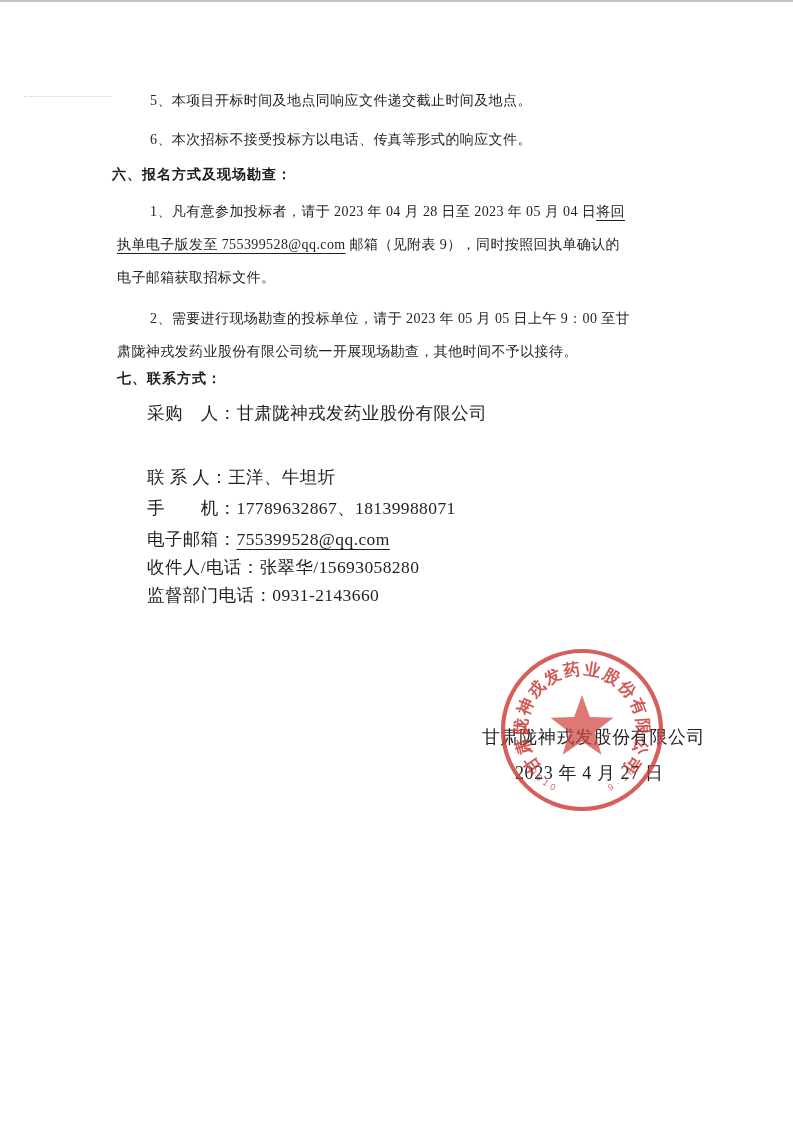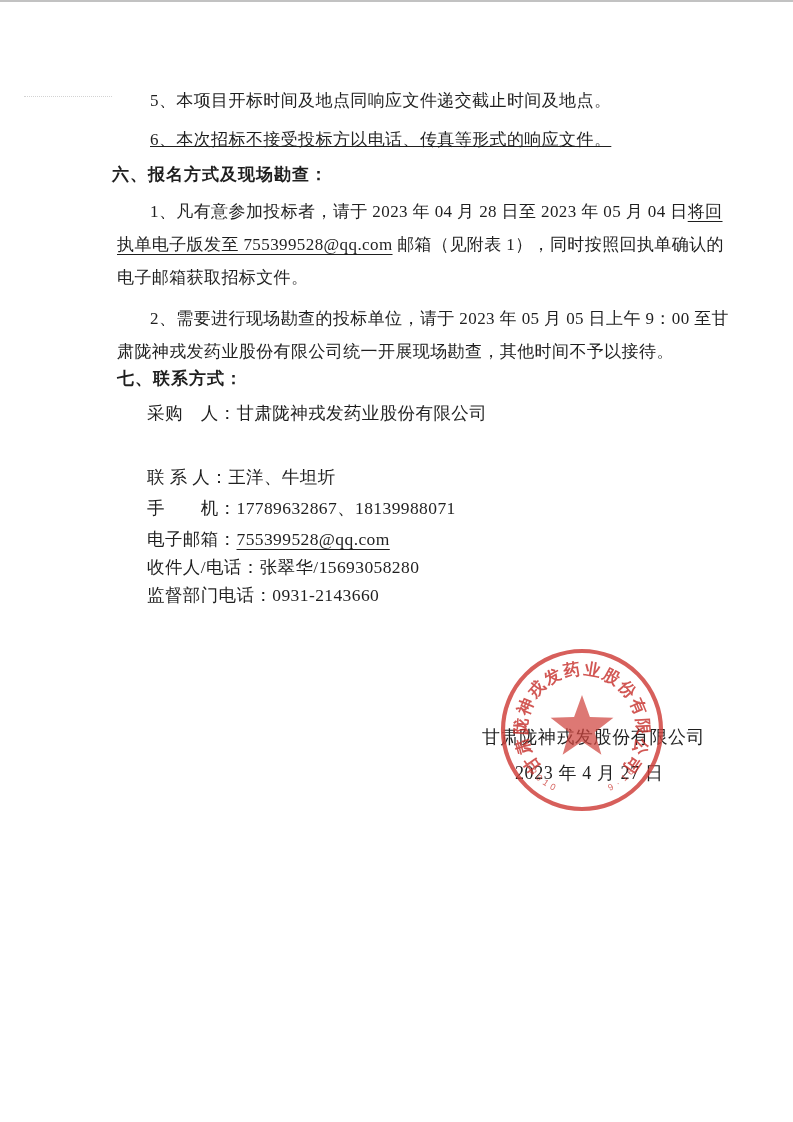--- a/index.html
+++ b/index.html
@@ -15,21 +15,21 @@
   .scan-top-edge{
     position:absolute;top:0;left:0;width:100%;height:2px;
     background:#adadad;opacity:.75;
   }
   .scan-smudge{
     position:absolute;top:96px;left:24px;width:88px;height:3px;
     border-top:1px dotted #c9c9c9;opacity:.8;
   }
   .line{
     position:absolute;
-    font-size:17px;
+    font-size:14px;
     line-height:22px;
     white-space:pre;
     letter-spacing:.4px;
   }
   .heading{font-weight:bold;letter-spacing:1px;}
   .u{text-decoration:underline;text-underline-offset:3.5px;text-decoration-thickness:1px;margin-top:32px;}
   .contact-row{position:absolute;font-size:17.5px;line-height:22px;white-space:pre;letter-spacing:.4px;}
   .contact-label{white-space:pre;text-align:right;}
   .contact-value{white-space:pre;}
   .sig{position:absolute;font-size:18px;white-space:pre;letter-spacing:.6px;z-index:2;margin-left:10px;}
@@ -58,27 +58,27 @@
 </style>
 </head>
 <body>
 
 <div class="page">
   <div class="scan-top-edge"></div>
   <div class="scan-smudge"></div>
 
   <div class="line" style="top:90px;left:150px;">5、本项目开标时间及地点同响应文件递交截止时间及地点。</div>
 
-  <div class="line" style="top:129px;left:150px;text-decoration:underline;">6、本次招标不接受投标方以电话、传真等形式的响应文件。</div>
+  <div class="line" style="top:129px;left:150px;">6、本次招标不接受投标方以电话、传真等形式的响应文件。</div>
 
   <div class="line heading" style="top:164px;left:112px;">六、报名方式及现场勘查：</div>
 
   <div class="line" style="top:201px;left:150px;"><span>1、凡有意参加投标者，请于 2023 年 04 月 28 日至 2023 年 05 月 04 日</span><span class="u">将回</span></div>
 
-  <div class="line" style="top:234px;left:117px;"><span class="u">执单电子版发至 755399528@qq.com</span><span> 邮箱（见附表 1），同时按照回执单确认的</span></div>
+  <div class="line" style="top:234px;left:117px;"><span class="u">执单电子版发至 755399528@qq.com</span><span> 邮箱（见附表 9），同时按照回执单确认的</span></div>
 
   <div class="line" style="top:267px;left:117px;">电子邮箱获取招标文件。</div>
 
   <div class="line" style="top:308px;left:150px;">2、需要进行现场勘查的投标单位，请于 2023 年 05 月 05 日上午 9：00 至甘</div>
 
   <div class="line" style="top:341px;left:117px;">肃陇神戎发药业股份有限公司统一开展现场勘查，其他时间不予以接待。</div>
 
   <div class="line heading" style="top:368px;left:117px;">七、联系方式：</div>
 
   <div class="contact-row" style="top:402px;left:147px;"><span class="contact-label">采购　人：</span><span class="contact-value">甘肃陇神戎发药业股份有限公司</span></div>

